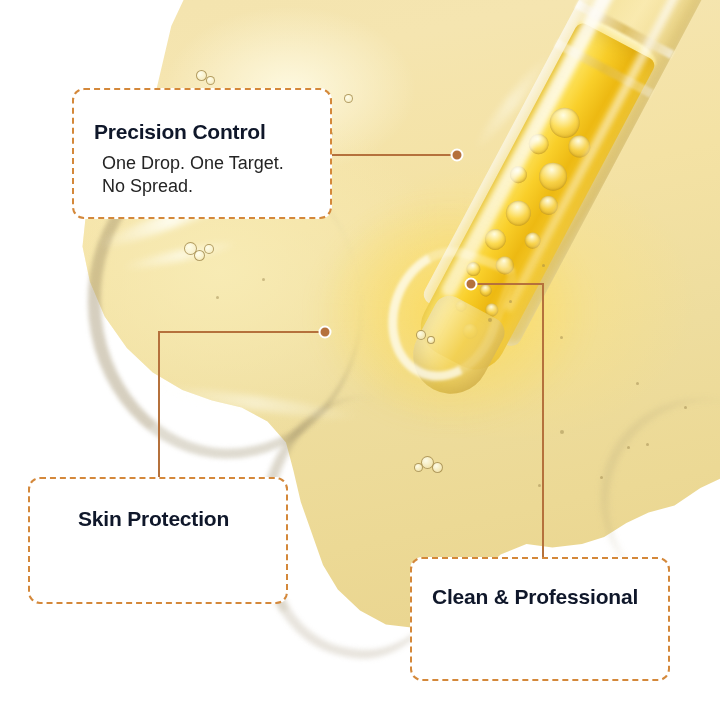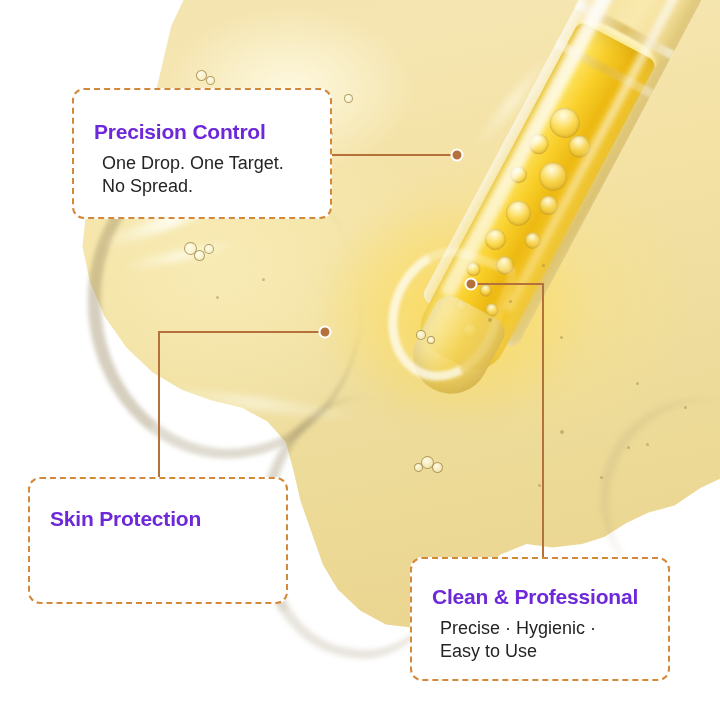--- a/index.html
+++ b/index.html
@@ -258,39 +258,39 @@
     position: absolute;
     background: #ffffff;
     border: 2.5px dashed #d4883a;
     border-radius: 12px;
     box-sizing: border-box;
     padding: 18px 20px 16px 20px;
   }
   .callout .c-title {
     font-size: 21px;
     font-weight: bold;
-    color: #6d28d9;
+    color: #0f172a;
     line-height: 1.16;
     letter-spacing: -0.2px;
     margin: 0 0 1px 0;
   }
   .callout .c-sub {
     font-size: 18px;
     font-weight: normal;
     color: #242424;
     line-height: 1.26;
     margin: 8px;
   }
 
   #callout-1 { left: 72px;  top: 88px;  width: 260px; height: 131px; }
   #callout-2 { left: 28px;  top: 477px; width: 260px; height: 127px; }
   #callout-3 { left: 410px; top: 557px; width: 260px; height: 124px; }
 
   #callout-1 .c-title { padding-top: 12px; }
-  #callout-2 .c-title { padding-top: 10px; }
+  #callout-2 .c-title { padding-top: 10px; margin-left: 28px; }
   #callout-3 .c-title { padding-top: 8px; }
 </style>
 </head>
 <body>
 
 <div id="stage">
 
   <div class="photo-layer">
 
     <div class="serum-blob"></div>
@@ -381,16 +381,15 @@
     <p class="c-title">Precision Control</p>
     <p class="c-sub">One Drop. One Target. No Spread.</p>
   </div>
 
   <div class="callout" id="callout-2">
     <p class="c-title">Skin Protection</p>
   </div>
 
   <div class="callout" id="callout-3">
     <p class="c-title">Clean &amp; Professional</p>
-    <p class="c-sub">Precise · Hygienic · Easy to Use</p>
   </div>
 
 </div>
 
 </body></html>

